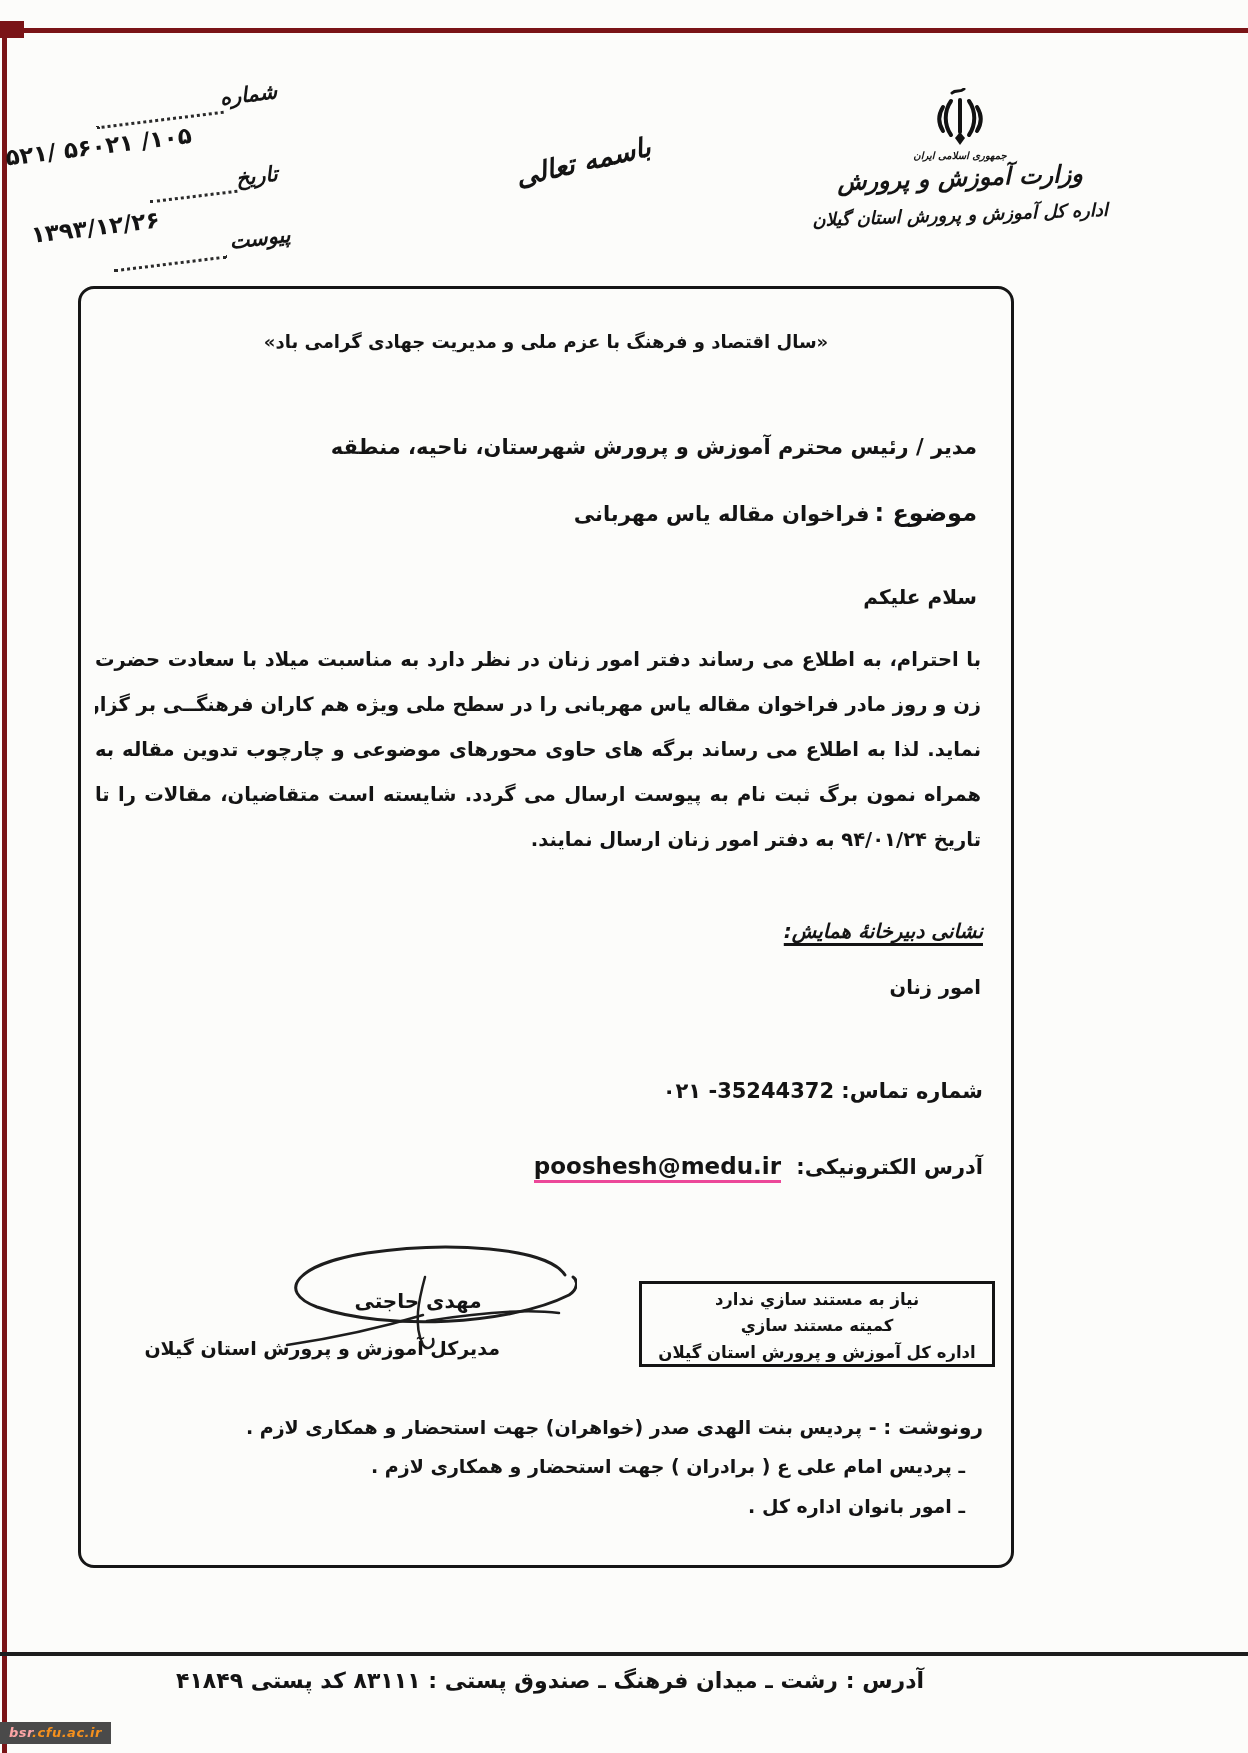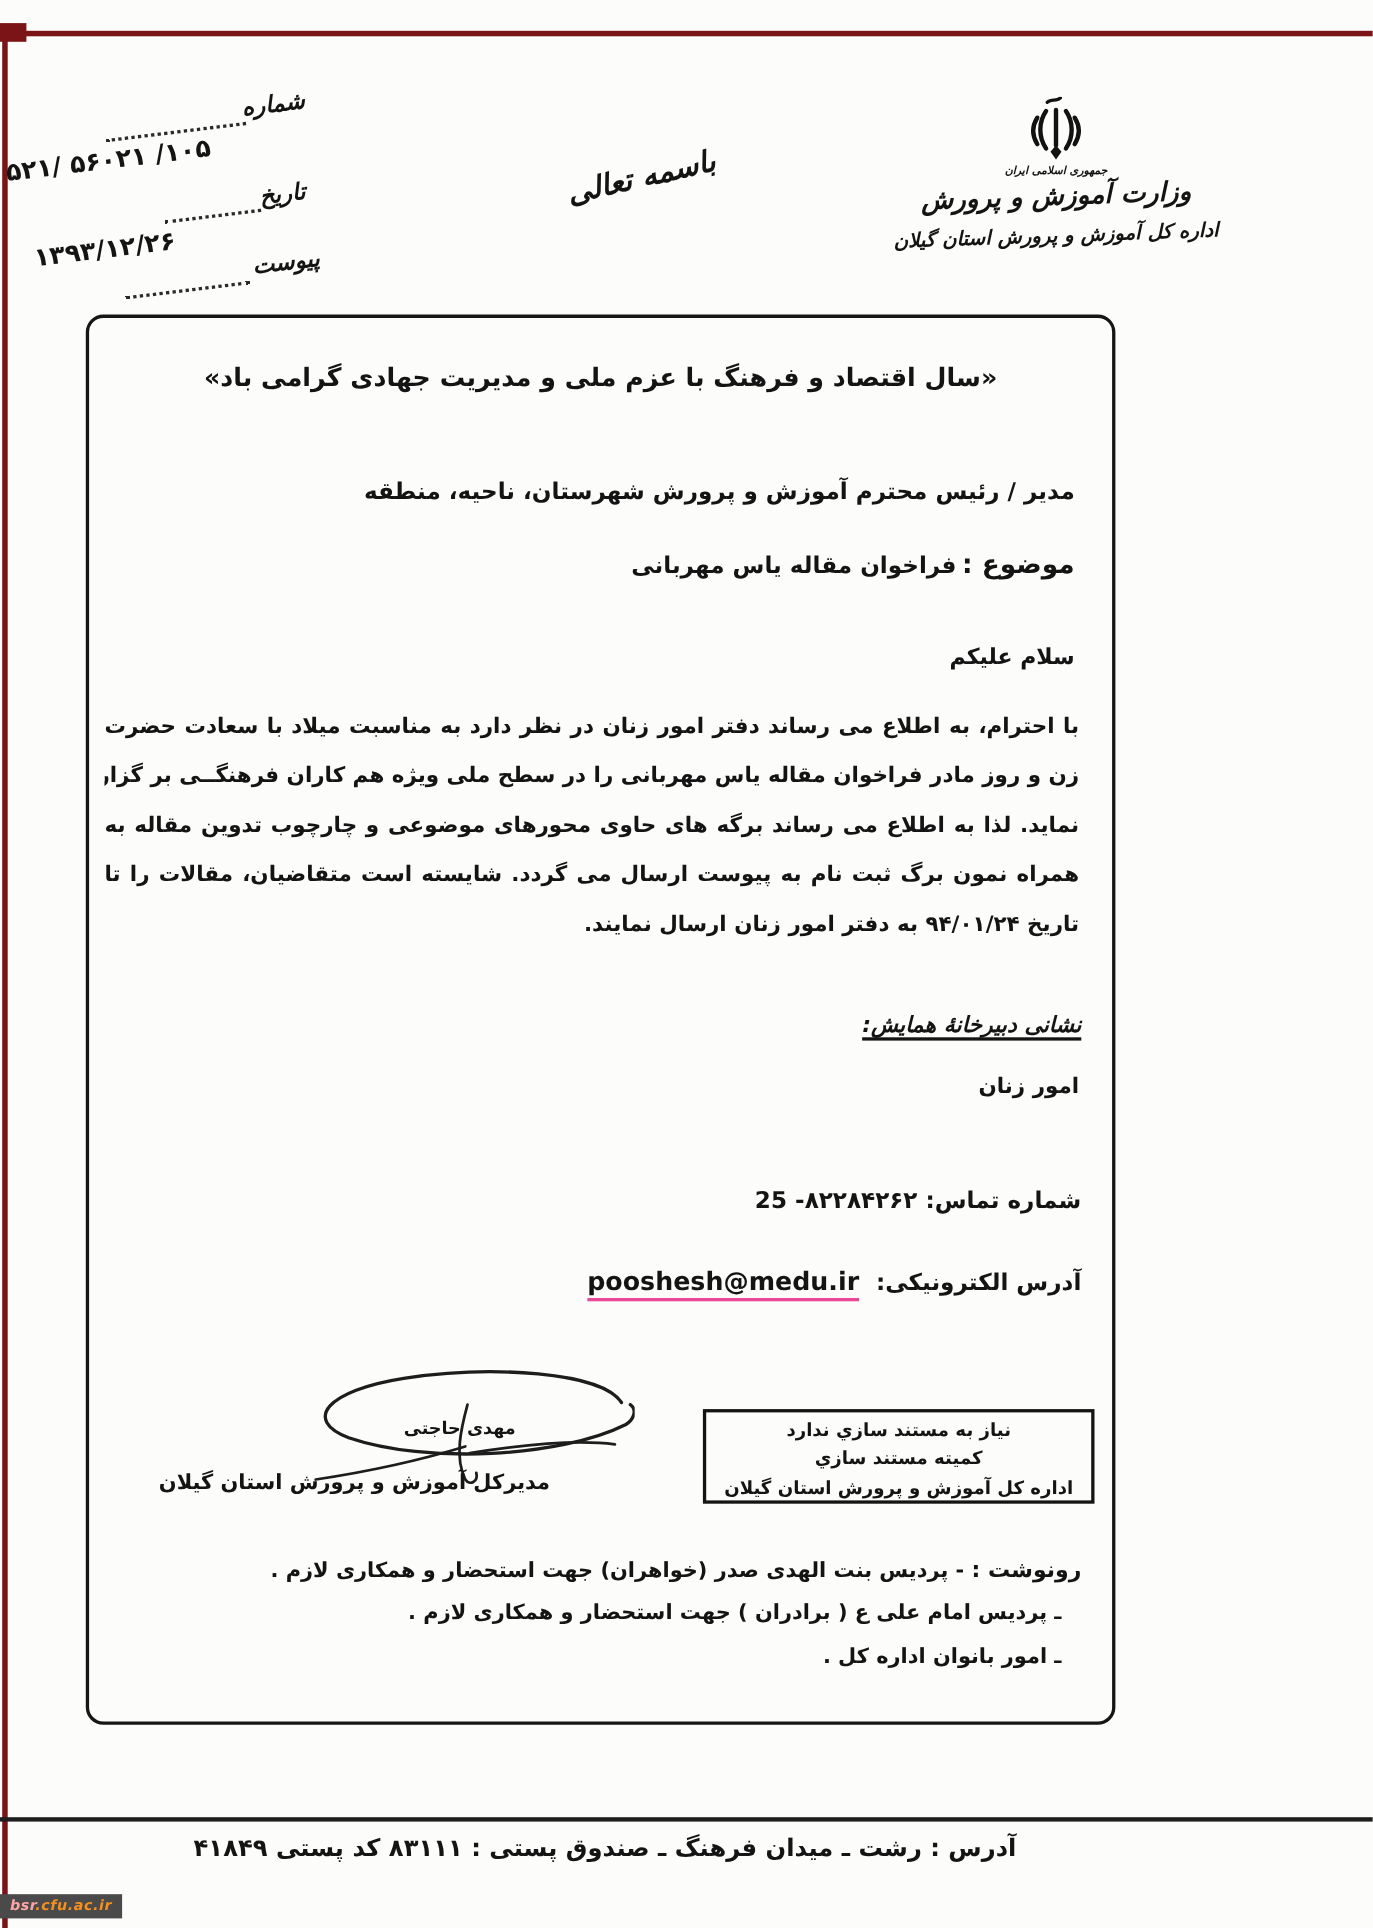--- a/index.html
+++ b/index.html
@@ -26,21 +26,21 @@
   .org-block{position:absolute;top:88px;right:118px;width:340px;text-align:center;direction:rtl;}
   .org-emblem{display:block;margin:0 auto;}
   .org-republic{font-size:10px;font-weight:bold;font-style:italic;margin-top:2px;}
   .org-ministry{font-size:24px;font-weight:800;font-style:italic;margin-top:3px;transform:rotate(-2deg);}
   .org-department{font-size:18px;font-weight:800;font-style:italic;margin-top:12px;transform:rotate(-2deg);white-space:nowrap;}
 
   
   .letter-box{position:absolute;left:78px;top:286px;width:930px;height:1276px;
               border:3px solid #161616;border-radius:16px;}
   .slogan{position:absolute;top:42px;left:0;right:0;text-align:center;
-          font-size:23px;font-weight:800;direction:rtl;}
+          font-size:18px;font-weight:800;direction:rtl;}
   .recipient{position:absolute;top:146px;right:34px;font-size:21px;font-weight:800;direction:rtl;white-space:nowrap;}
   .subject{position:absolute;top:210px;right:34px;direction:rtl;white-space:nowrap;}
   .subject-label{font-size:24px;font-weight:800;}
   .subject-value{font-size:21px;font-weight:800;}
   .salutation{position:absolute;top:296px;right:34px;font-size:20px;font-weight:700;direction:rtl;}
 
   .body-par{position:absolute;top:348px;left:14px;right:30px;direction:rtl;}
   .pline{height:45px;line-height:45px;overflow:hidden;font-size:19.5px;font-weight:700;
          text-align:justify;text-align-last:justify;white-space:nowrap;}
   .pline.end{text-align:right;text-align-last:right;}
@@ -54,21 +54,21 @@
   .email-value{display:inline-block;direction:ltr;font-size:23px;font-weight:800;
                border-bottom:3px solid #ec4899;padding-bottom:1px;margin-right:8px;}
 
   .stamp-box{position:absolute;left:558px;top:992px;width:356px;height:86px;
              border:3px solid #141414;direction:rtl;text-align:center;
              font-size:16.5px;font-weight:600;line-height:1.6;padding-top:3px;box-sizing:border-box;}
   .stamp-line{white-space:nowrap;}
 
   .sig-scribble{position:absolute;left:166px;top:948px;}
   .sig-name{position:absolute;left:252px;top:1000px;width:170px;text-align:center;
-            font-size:16px;font-weight:800;direction:rtl;white-space:nowrap;}
+            font-size:20px;font-weight:800;direction:rtl;white-space:nowrap;}
   .sig-title{position:absolute;left:74px;top:1048px;width:345px;text-align:center;
              font-size:19px;font-weight:800;direction:rtl;white-space:nowrap;}
 
   .cc-line1{position:absolute;top:1126px;right:28px;font-size:19px;font-weight:700;direction:rtl;white-space:nowrap;}
   .cc-label{font-size:20px;font-weight:800;}
   .cc-line2{position:absolute;top:1166px;right:46px;font-size:19px;font-weight:700;direction:rtl;white-space:nowrap;}
   .cc-line3{position:absolute;top:1206px;right:46px;font-size:19px;font-weight:700;direction:rtl;white-space:nowrap;}
 
   .footer-rule{position:absolute;left:0;top:1652px;width:1248px;height:4px;background:#1d1d1d;}
   .footer-address{position:absolute;left:80px;top:1668px;width:940px;text-align:center;
@@ -140,21 +140,21 @@
       <div class="pline">همراه نمون برگ ثبت نام  به پیوست ارسال می گردد.  شایسته است متقاضیان، مقالات را تا</div>
       <div class="pline end">تاریخ ۹۴/۰۱/۲۴ به دفتر امور زنان  ارسال نمایند.</div>
     </div>
 
     <div class="addr-heading">نشانی دبیرخانهٔ همایش:</div>
 
     <div class="addr-par">
       <div class="pline end">امور زنان</div>
     </div>
 
-    <div class="phone">شماره تماس: ۸۲۲۸۴۲۶۲- 25</div>
+    <div class="phone">شماره تماس: 35244372- ۰۲۱</div>
 
     <div class="email">
       <span>آدرس الکترونیکی:</span>
       <span class="email-value">pooshesh@medu.ir</span>
     </div>
 
     <div class="stamp-box">
       <div class="stamp-line">نیاز به مستند سازي ندارد</div>
       <div class="stamp-line">کمیته مستند سازي</div>
       <div class="stamp-line">اداره کل آموزش و پرورش استان گیلان</div>

